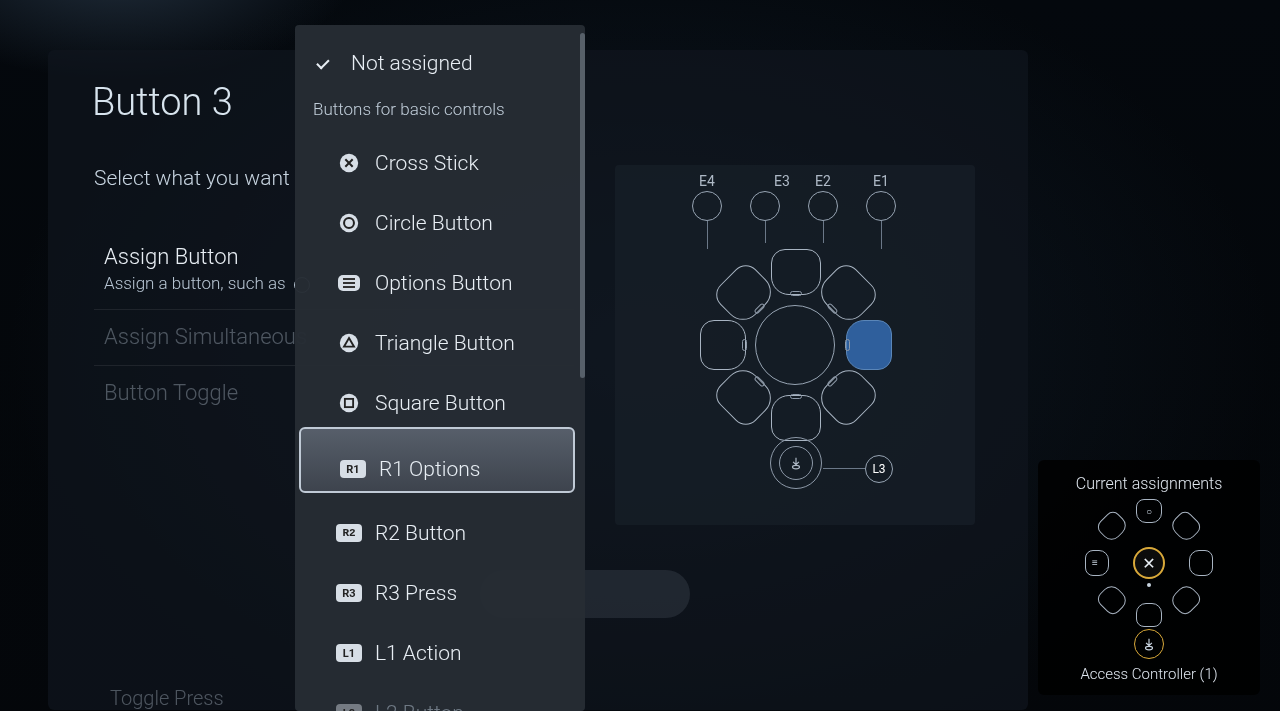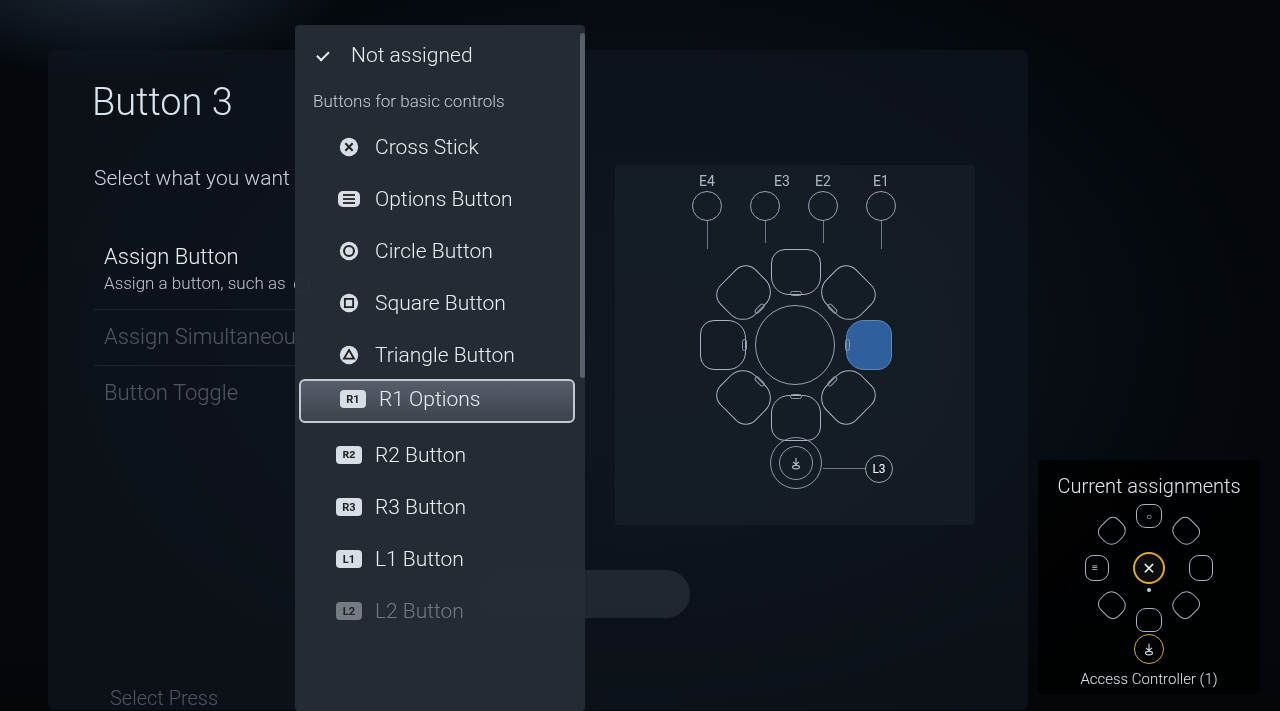--- a/index.html
+++ b/index.html
@@ -85,37 +85,37 @@
   }
   .dd-scrollbar {
     position: absolute; right: 0; top: 8px;
     width: 5px; height: 345px;
     background: rgba(180,195,210,0.35);
     border-radius: 3px;
   }
 
   .dd-item {
     display: flex; align-items: center;
-    padding: 18px 16px 10px 18px;
+    padding: 26px 16px 10px 18px;
     gap: 14px;
     cursor: pointer;
     font-size: 21px; font-weight: 300;
     color: #e8eef4;
   }
   .dd-item .ico-slot {
     width: 24px; height: 24px;
     display: flex; align-items: center; justify-content: center;
     flex: 0 0 24px;
   }
   .dd-item.faded { color: rgba(200,215,230,0.45); }
   .dd-item.selected {
     background: linear-gradient(180deg, rgba(92,100,112,0.9), rgba(64,70,80,0.9));
     border: 2px solid #c0cad6;
     border-radius: 6px;
-    padding: 6px 14px 10px 16px;
+    padding: 28px 14px 10px 16px;
     margin: 2px 4px;
     text-align: right;
   }
 
   .dd-section {
     padding: 14px 18px 6px;
     font-size: 17px;
     color: #c0cdd9;
     font-weight: 300;
   }
@@ -264,21 +264,21 @@
   .assign-panel {
     position: absolute;
     left: 1038px; top: 460px;
     width: 222px; height: 235px;
     background: rgba(0,0,0,0.82);
     border-radius: 6px;
     padding: 14px 10px 10px;
     text-align: center;
   }
   .assign-title {
-    font-size: 20px; color: #e0e7ef; font-weight: 300;
+    font-size: 16px; color: #e0e7ef; font-weight: 300;
   }
   .assign-ctrl {
     position: relative;
     width: 120px; height: 120px;
     margin: 10px auto 6px;
   }
   .assign-ctrl .mini-petal {
     position: absolute;
     left: 47px; top: -4px;
     width: 26px; height: 24px;
@@ -334,21 +334,21 @@
     </div>
   </div>
   <div class="side-item dim">
     <div class="lab">Assign Simultaneous</div>
   </div>
   <div class="side-item dim nobd">
     <div class="lab">Button Toggle</div>
   </div>
 </div>
 
-<div class="stick-press">Select Press</div>
+<div class="stick-press">Toggle Press</div>
 
 <div class="pill-shadow"></div>
 
 <div class="ctlr-panel">
   <span class="e-label" style="left:84px; top:8px;">E4</span>
   <span class="e-label" style="left:159px; top:8px;">E3</span>
   <span class="e-label" style="left:200px; top:8px;">E2</span>
   <span class="e-label" style="left:258px; top:8px;">E1</span>
 
   <div class="e-circle" style="left:77px;  top:26px;"></div>
@@ -418,82 +418,82 @@
         <svg width="22" height="22" viewBox="0 0 24 24">
           <circle cx="12" cy="12" r="10" fill="#d7dee6"></circle>
           <path d="M8 8 L16 16 M16 8 L8 16" stroke="#222" stroke-width="2.2"></path>
         </svg>
       </span>
       <span>Cross Stick</span>
     </div>
 
     <div class="dd-item">
       <span class="ico-slot" style="margin-left:24px;">
-        <span class="opts-icon"></span>
-      </span>
-      <span>Options Button</span>
-    </div>
-
-    <div class="dd-item">
-      <span class="ico-slot" style="margin-left:24px;">
         <svg width="22" height="22" viewBox="0 0 24 24">
           <circle cx="12" cy="12" r="10" fill="#d7dee6"></circle>
           <circle cx="12" cy="12" r="5.4" fill="none" stroke="#222" stroke-width="2.2"></circle>
         </svg>
       </span>
       <span>Circle Button</span>
     </div>
 
+    <div class="dd-item">
+      <span class="ico-slot" style="margin-left:24px;">
+        <span class="opts-icon"></span>
+      </span>
+      <span>Options Button</span>
+    </div>
+
+
+    <div class="dd-item">
+      <span class="ico-slot" style="margin-left:24px;">
+        <svg width="22" height="22" viewBox="0 0 24 24">
+          <circle cx="12" cy="12" r="10" fill="#d7dee6"></circle>
+          <path d="M12 6.5 L17.5 16 L6.5 16 Z" fill="none" stroke="#222" stroke-width="2"></path>
+        </svg>
+      </span>
+      <span>Triangle Button</span>
+    </div>
 
     <div class="dd-item">
       <span class="ico-slot" style="margin-left:24px;">
         <svg width="22" height="22" viewBox="0 0 24 24">
           <circle cx="12" cy="12" r="10" fill="#d7dee6"></circle>
           <rect x="7.5" y="7.5" width="9" height="9" fill="none" stroke="#222" stroke-width="2"></rect>
         </svg>
       </span>
       <span>Square Button</span>
     </div>
 
-    <div class="dd-item">
-      <span class="ico-slot" style="margin-left:24px;">
-        <svg width="22" height="22" viewBox="0 0 24 24">
-          <circle cx="12" cy="12" r="10" fill="#d7dee6"></circle>
-          <path d="M12 6.5 L17.5 16 L6.5 16 Z" fill="none" stroke="#222" stroke-width="2"></path>
-        </svg>
-      </span>
-      <span>Triangle Button</span>
-    </div>
-
     <div class="dd-item selected">
       <span class="ico-slot" style="margin-left:24px;">
         <span class="key-badge">R1</span>
       </span>
       <span>R1 Options</span>
     </div>
 
     <div class="dd-item">
       <span class="ico-slot" style="margin-left:24px;font-family:Liberation Mono, monospace;">
         <span class="key-badge">R2</span>
       </span>
       <span>R2 Button</span>
     </div>
 
     <div class="dd-item">
       <span class="ico-slot" style="margin-left:24px;">
         <span class="key-badge">R3</span>
       </span>
-      <span>R3 Button</span>
+      <span>R3 Press</span>
     </div>
 
     <div class="dd-item">
       <span class="ico-slot" style="margin-left:24px;">
         <span class="key-badge">L1</span>
       </span>
-      <span>L1 Button</span>
+      <span>L1 Action</span>
     </div>
 
     <div class="dd-item faded">
       <span class="ico-slot" style="margin-left:24px;">
         <span class="key-badge dim">L2</span>
       </span>
       <span>L2 Button</span>
     </div>
   </div>
   <div class="dd-scrollbar"></div>

